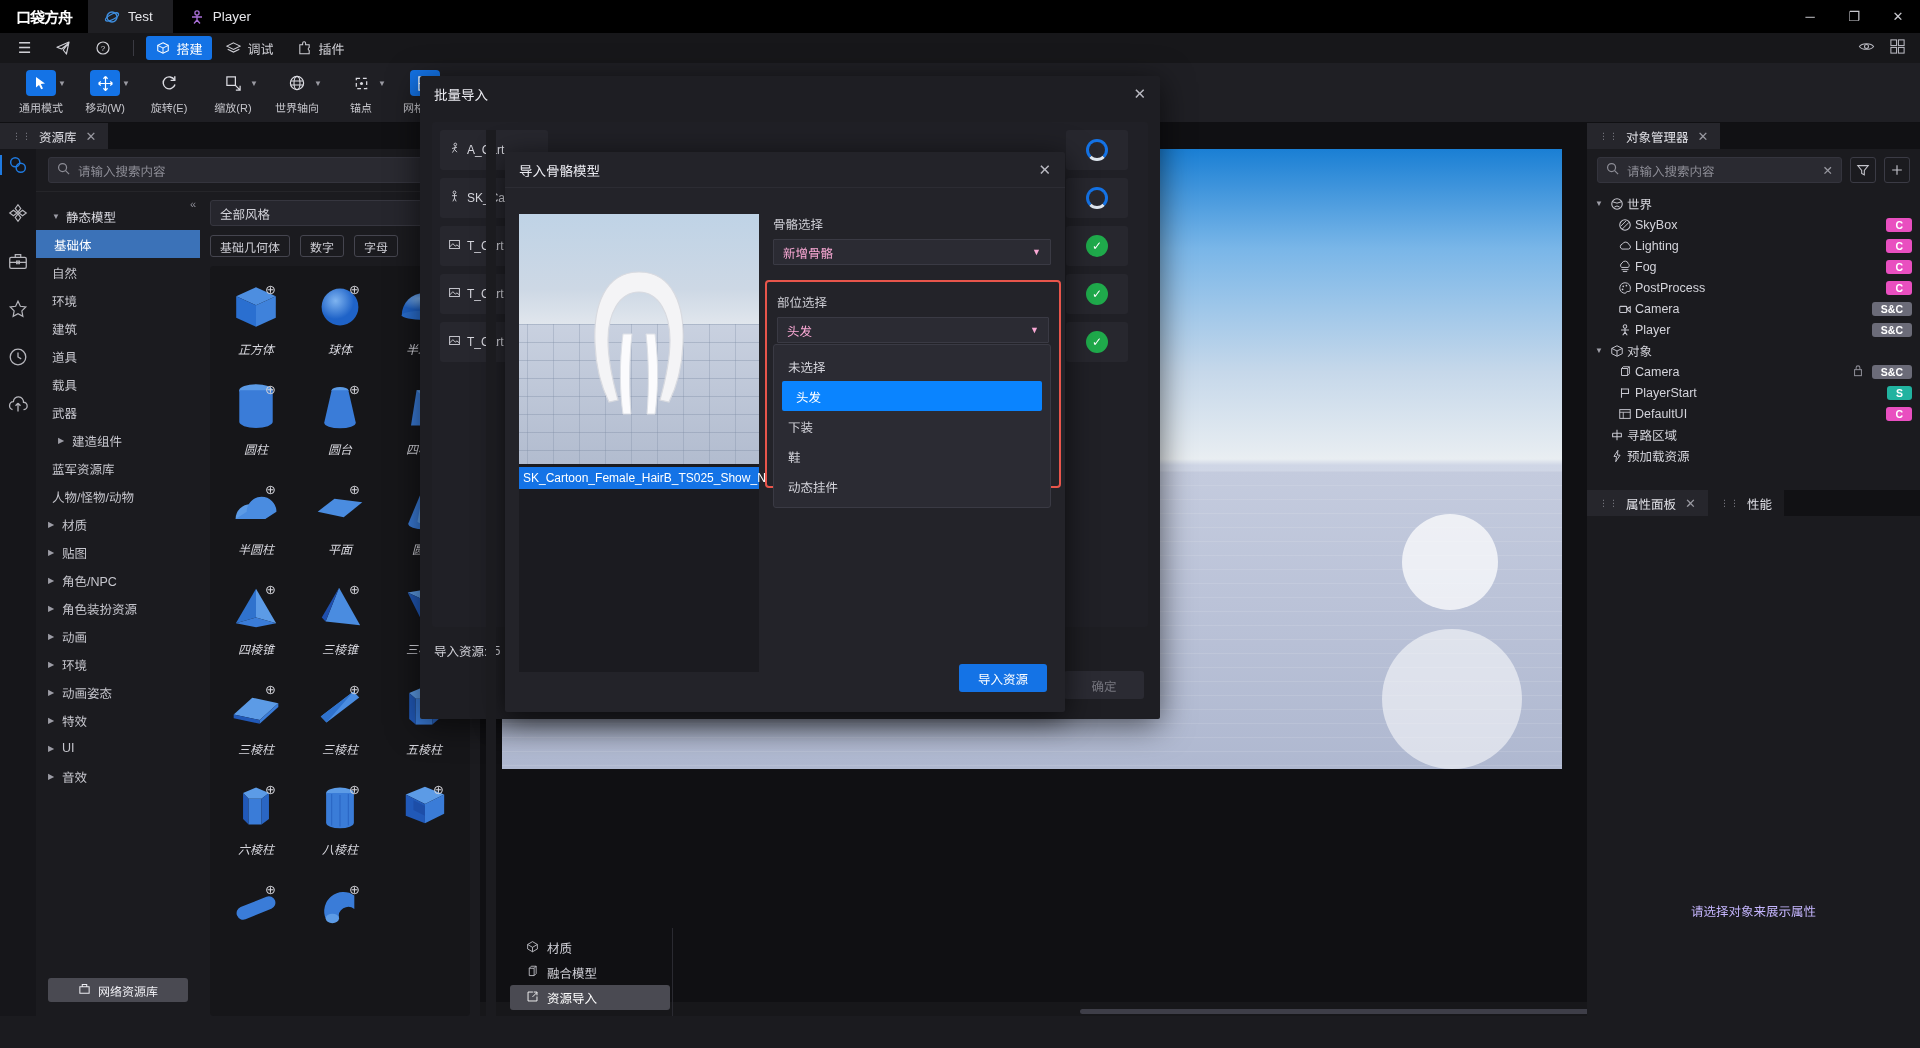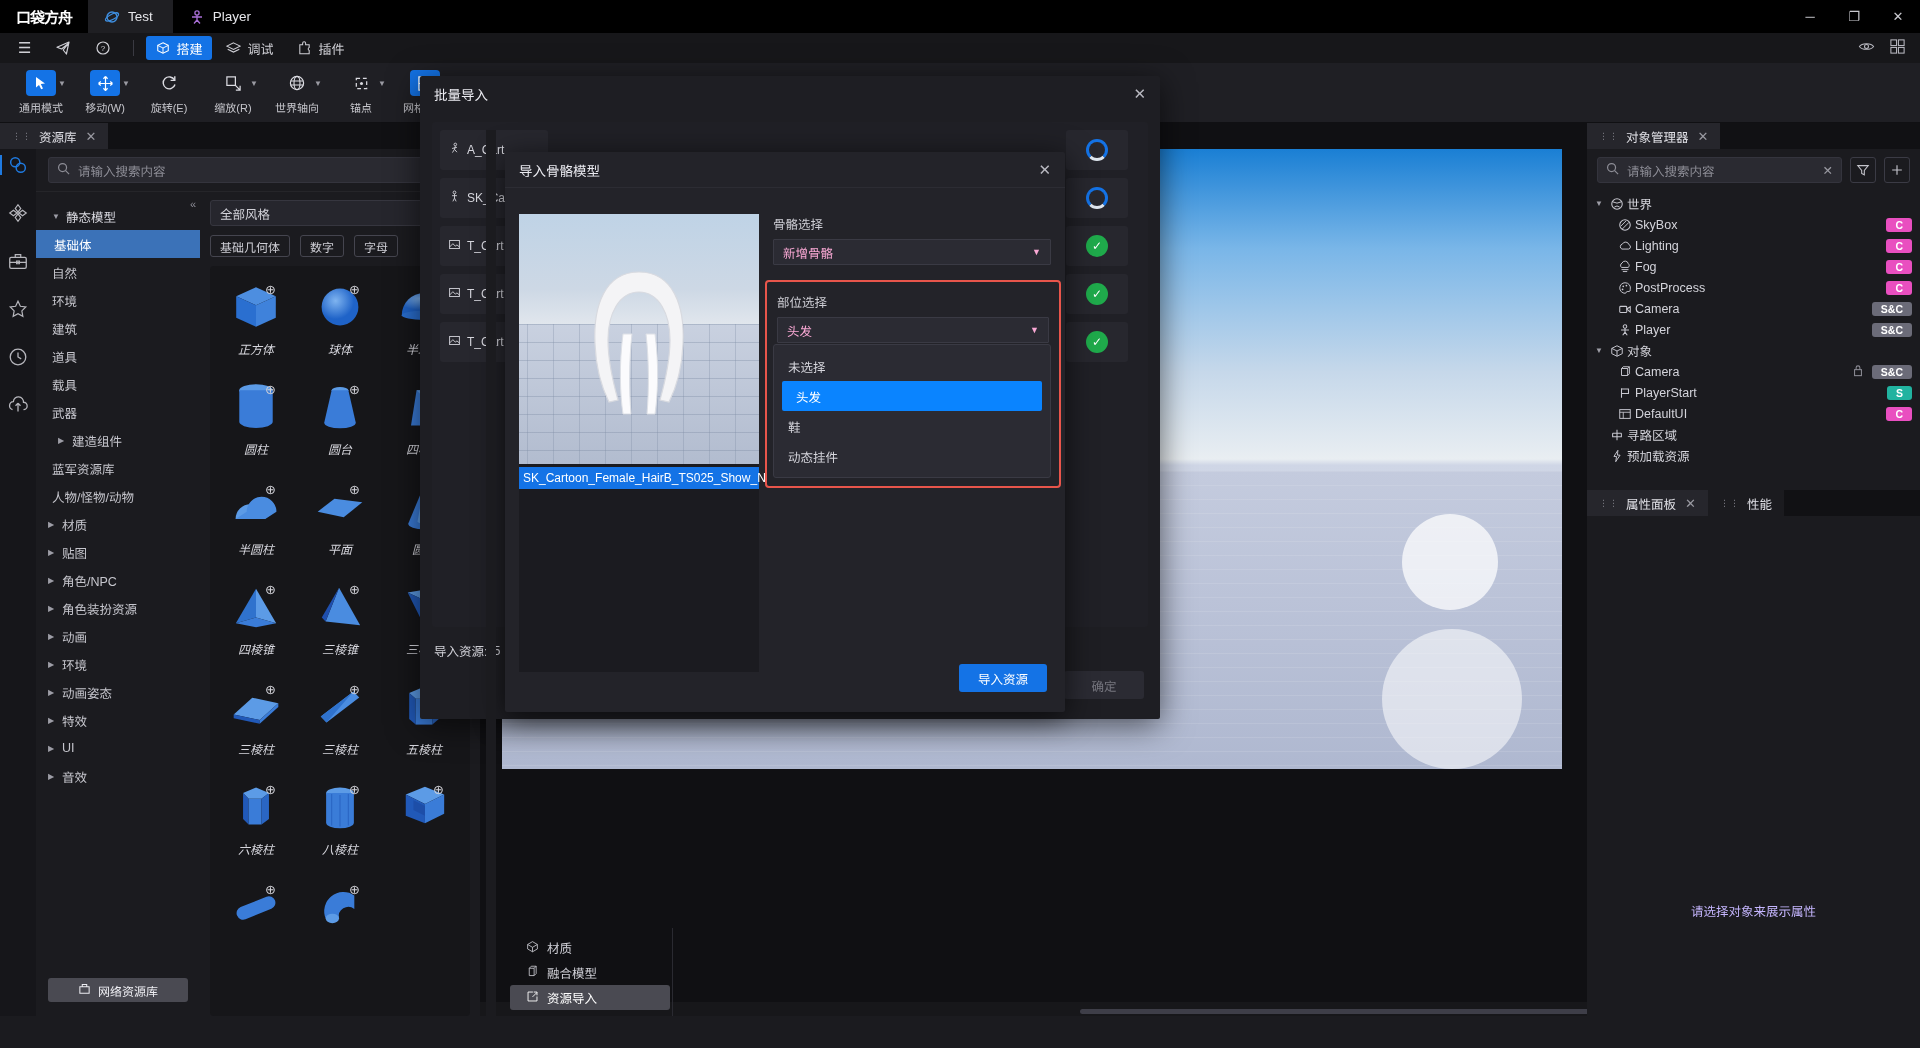--- a/index.html
+++ b/index.html
@@ -1167,20 +1167,21 @@
       <div class="fld-label">部位选择</div>
       <div class="fld-select">
         <span>头发</span>
         <span style="font-size:9px">▼</span>
       </div>
     </div>
 
     <div class="dd-menu">
       <div class="dd-opt">未选择</div>
       <div class="dd-opt sel">头发</div>
+      <div class="dd-opt">下装</div>
       <div class="dd-opt">鞋</div>
       <div class="dd-opt">动态挂件</div>
     </div>
 
     <div class="import-btn">导入资源</div>
   </div>
 
   <div class="ft-sep"></div>
   <div class="filetabs">
     <div class="ft">

